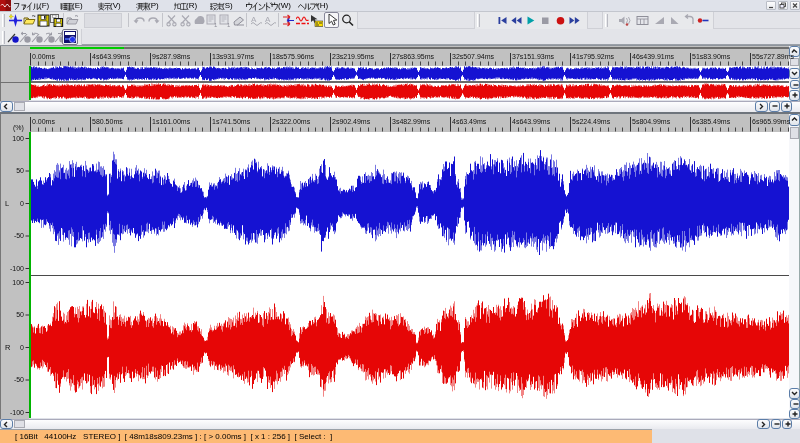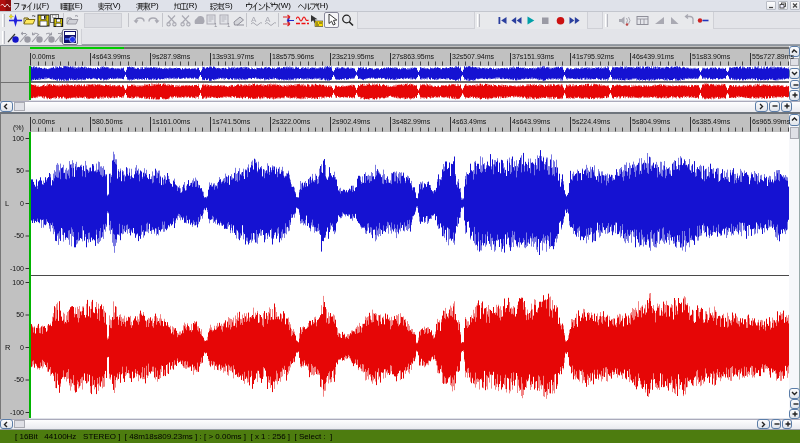--- a/index.html
+++ b/index.html
@@ -393,21 +393,21 @@
 <div style="position:absolute;left:771px;top:419px;width:10px;height:10px;background:linear-gradient(#fcfcfd,#dfe3ea);border:1px solid #5b7da8;border-radius:3px;box-sizing:border-box">
     <svg width="8" height="8" viewBox="0 0 8 8" style="display:block">
       <path d="M2.5 4 h5" stroke="#222" stroke-width="1.4"></path>
     </svg>
   </div>
 <div style="position:absolute;left:782px;top:419px;width:10px;height:10px;background:linear-gradient(#fcfcfd,#dfe3ea);border:1px solid #5b7da8;border-radius:3px;box-sizing:border-box">
     <svg width="8" height="8" viewBox="0 0 8 8" style="display:block">
       <path d="M2.5 4 h5 M5 1.5 v5" stroke="#222" stroke-width="1.4"></path>
     </svg>
   </div>
-<div class="abs" style="left:0;top:429px;width:800px;height:14px;background:#4d7c0f;border-top:1px solid #9aa0a8;font-size:8px;color:#000;line-height:14px">
+<div class="abs" style="left:0;top:429px;width:652px;height:14px;background:#fdba74;border-top:1px solid #9aa0a8;font-size:8px;color:#000;line-height:14px">
     <span style="position:absolute;left:15px;white-space:pre">[ 16Bit   44100Hz   STEREO ]  [ 48m18s809.23ms ] : [ &gt; 0.00ms ]  [ x 1 : 256 ]  [ Select :  ]</span>
   </div>
 <svg class="abs" style="left:0;top:0" width="800" height="443" viewBox="0 0 800 443">
     <path d="M30.5 53 V65.5" stroke="#333" stroke-width="1"></path>
     <path d="M38.5 61.5 V65.5" stroke="#444" stroke-width="1"></path>
     <path d="M45.5 61.5 V65.5" stroke="#444" stroke-width="1"></path>
     <path d="M52.5 61.5 V65.5" stroke="#444" stroke-width="1"></path>
     <path d="M60.5 61.5 V65.5" stroke="#444" stroke-width="1"></path>
     <path d="M68.5 61.5 V65.5" stroke="#444" stroke-width="1"></path>
     <path d="M75.5 61.5 V65.5" stroke="#444" stroke-width="1"></path>

